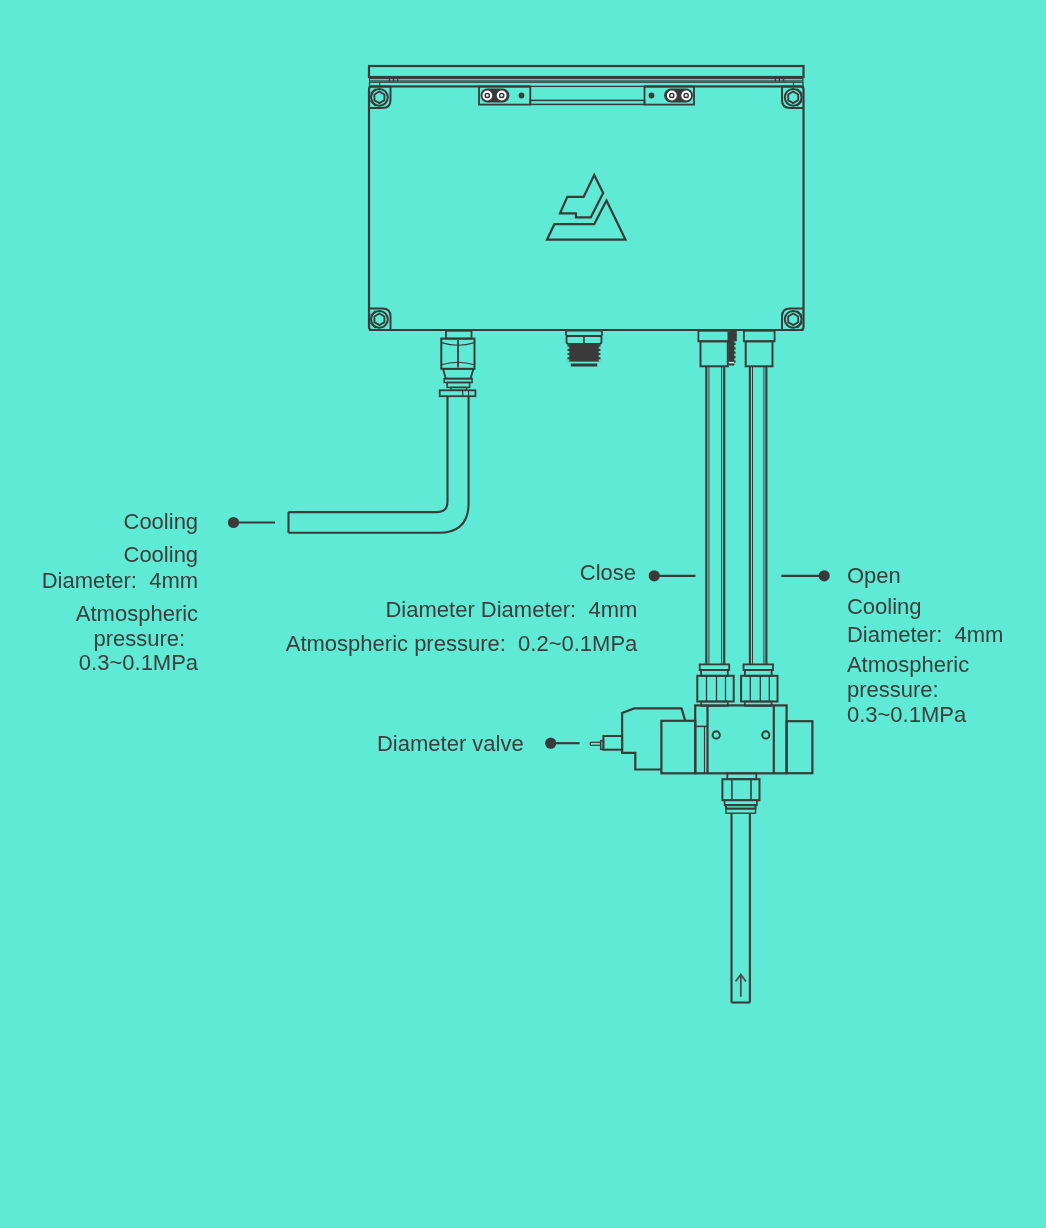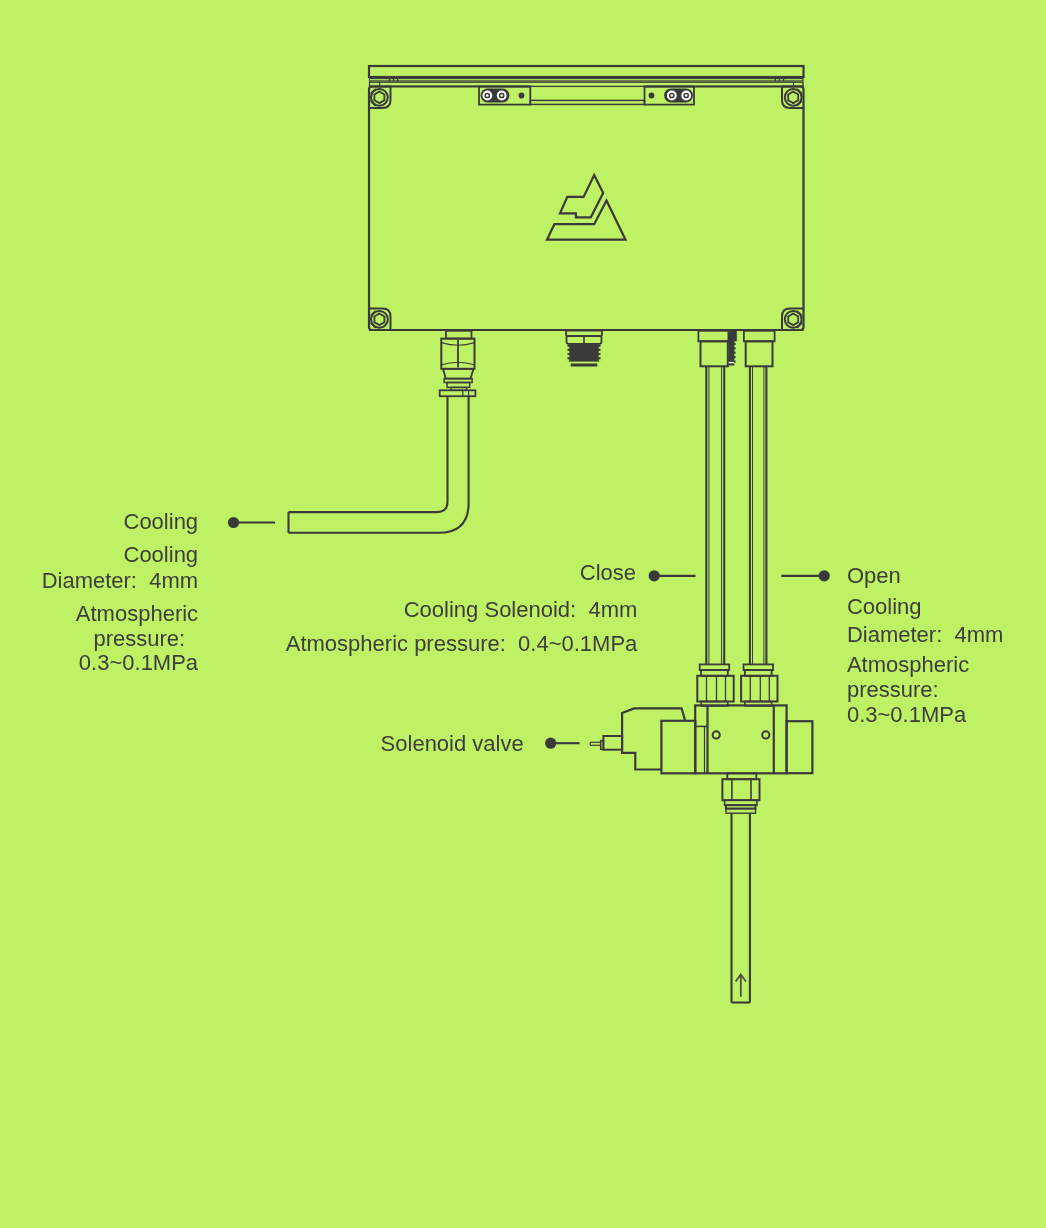--- a/index.html
+++ b/index.html
@@ -1,16 +1,16 @@
 <!DOCTYPE html>
 <html><head>
 <meta charset="utf-8">
 <style>
   html,body{margin:0;padding:0;background:#ffffff;}
-  .stage{position:relative;width:1046px;height:1228px;background:#bef264;overflow:hidden;
+  .stage{position:relative;width:1046px;height:1228px;background:#5eead4;overflow:hidden;
          font-family:"Liberation Sans","DejaVu Sans",sans-serif;}
   .art{position:absolute;left:0;top:0;}
   .lbl{position:absolute;font-size:22px;color:#3d3d3d;}
   .lbl .ln{white-space:pre;}
   .ra{text-align:right;}
   .la{text-align:left;}
 </style>
 </head>
 <body>
 
@@ -244,36 +244,36 @@
     <div class="ln">Atmospheric</div>
     <div class="ln" style="padding-right:13px;">pressure:</div>
     <div class="ln">0.3~0.1MPa</div>
   </div>
 
   <div class="lbl ra" style="right:410px;top:559.9px;line-height:25px;">
     <div class="ln">Close</div>
   </div>
 
   <div class="lbl ra" style="right:408.7px;top:592.7px;line-height:34.2px;">
-    <div class="ln">Cooling Solenoid:  4mm</div>
-    <div class="ln">Atmospheric pressure:  0.4~0.1MPa</div>
+    <div class="ln">Diameter Diameter:  4mm</div>
+    <div class="ln">Atmospheric pressure:  0.2~0.1MPa</div>
   </div>
 
   <div class="lbl la" style="left:846.9px;top:563.1px;line-height:25px;">
     <div class="ln">Open</div>
   </div>
 
   <div class="lbl la" style="left:846.9px;top:592.6px;line-height:28.1px;">
     <div class="ln">Cooling</div>
     <div class="ln">Diameter:  4mm</div>
   </div>
 
   <div class="lbl la" style="left:846.9px;top:653.2px;line-height:24.8px;">
     <div class="ln">Atmospheric</div>
     <div class="ln">pressure:</div>
     <div class="ln">0.3~0.1MPa</div>
   </div>
 
   <div class="lbl ra" style="right:522.3px;top:730.9px;line-height:25px;">
-    <div class="ln">Solenoid valve</div>
+    <div class="ln">Diameter valve</div>
   </div>
 
 </div>
 
 </body></html>

